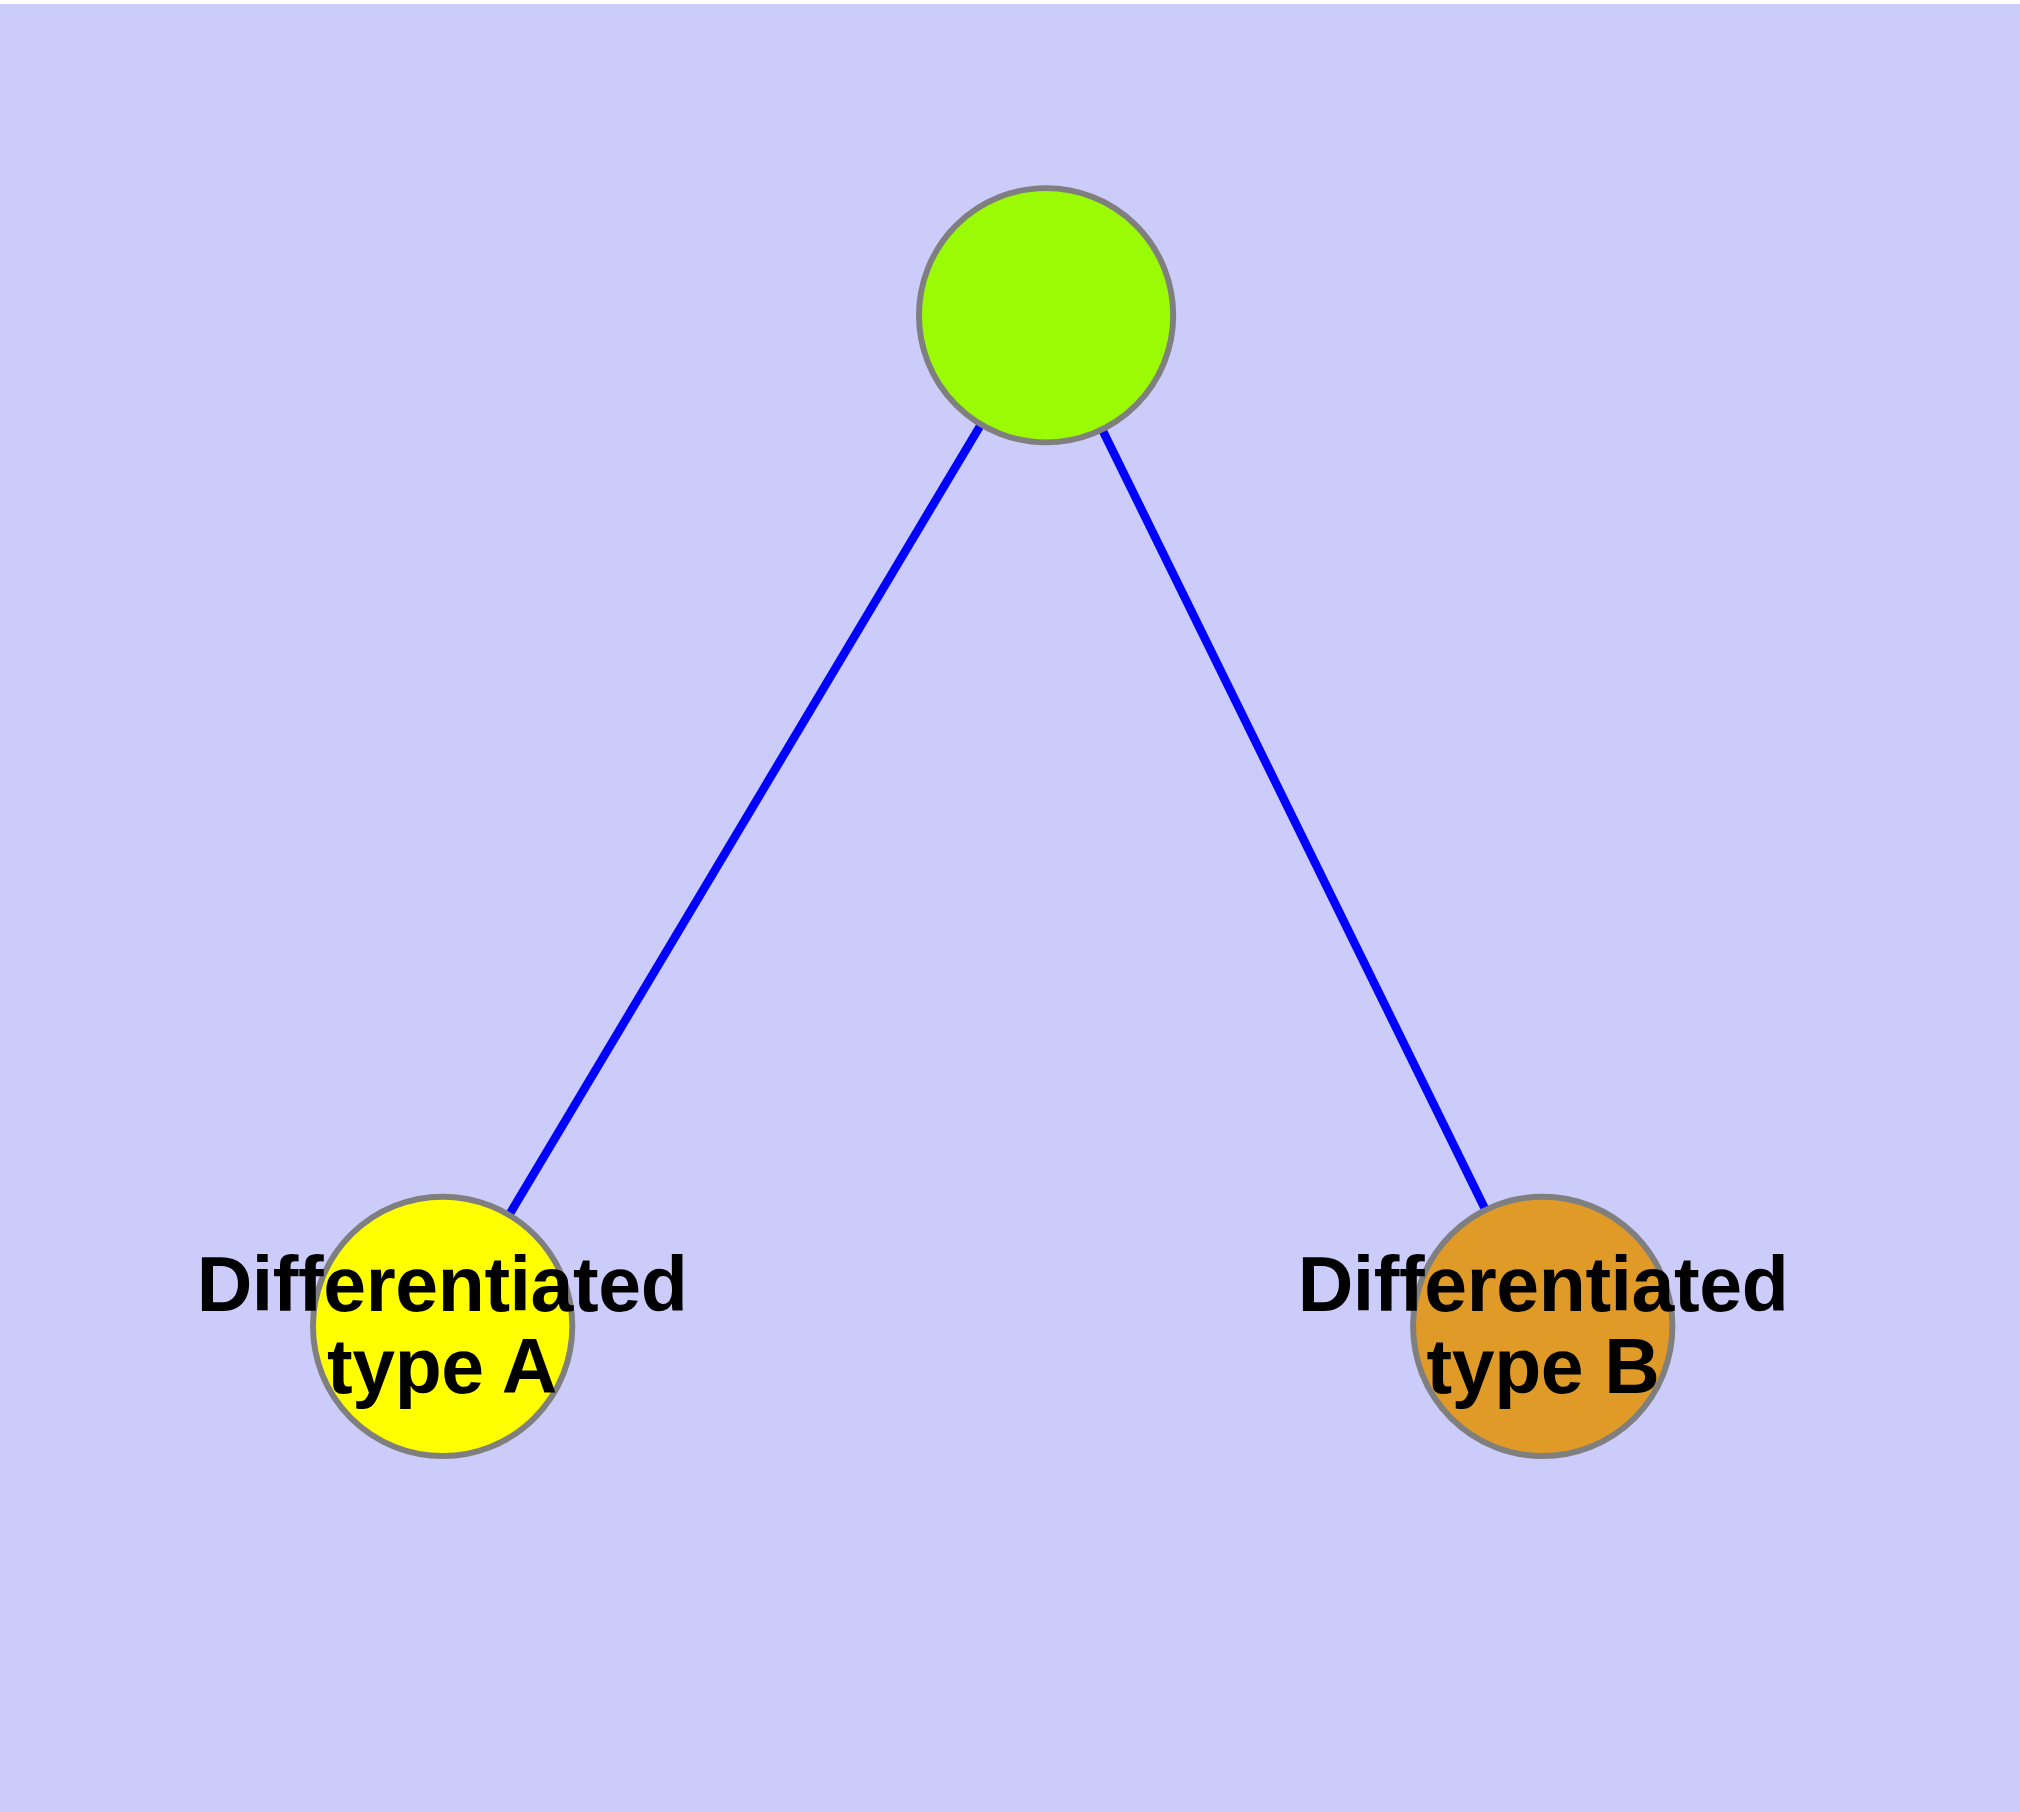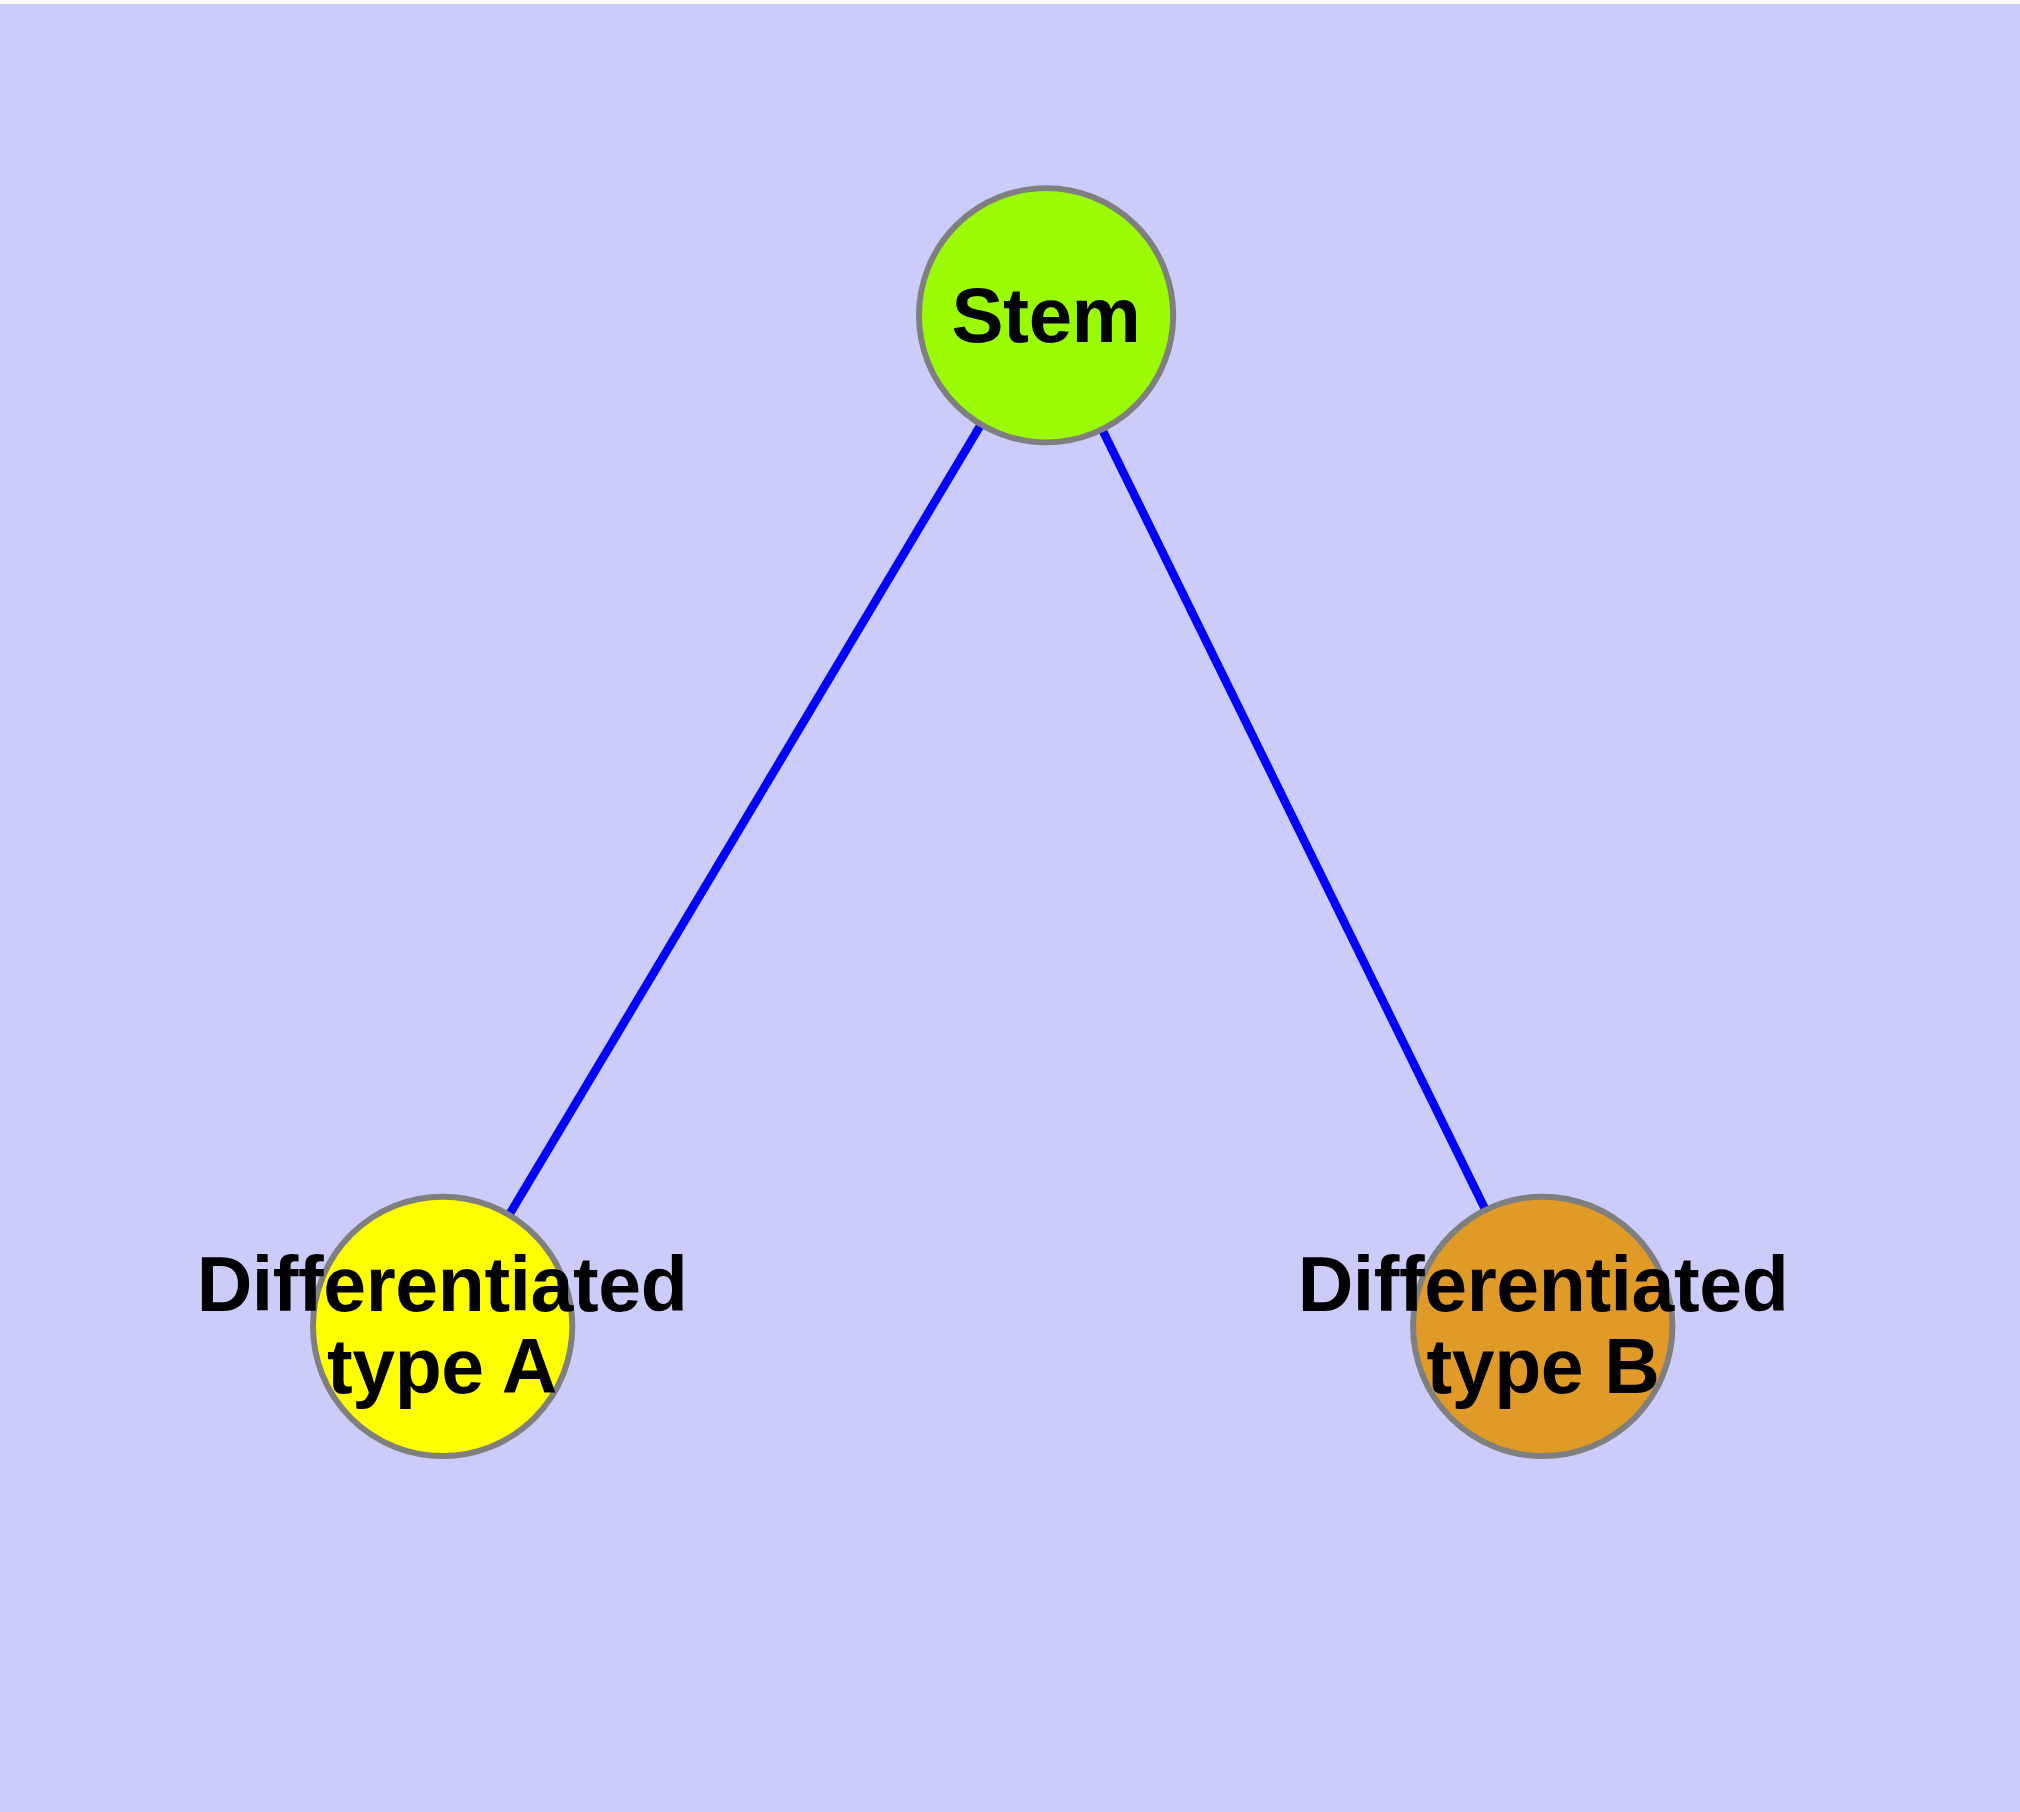--- a/index.html
+++ b/index.html
@@ -84,21 +84,20 @@
       <line class="edge-line" x1="1297.4870962342181" y1="501.24932731642025" x2="1755.190255927569" y2="1433.0579783644878" stroke="#0000ff" stroke-width="10"></line>
     </g>
 
     <g>
       <circle class="node-circle" cx="1234" cy="372" r="150" fill="#9afb04" stroke="#7f7f7f"></circle>
       <circle class="node-circle" cx="522" cy="1565" r="153" fill="#ffff00" stroke="#7f7f7f"></circle>
       <circle class="node-circle" cx="1820" cy="1565" r="153" fill="#e09a28" stroke="#7f7f7f"></circle>
     </g>
   </svg>
 
-  <div class="node-label" id="label-stem" style="left: 1046px; top: 315px; color: rgb(0, 0, 0);">Stem</div>
 
   <div class="node-label" id="label-type-a" style="left: 442px; top: 1326px; color: rgb(0, 0, 0);">Differentiated
 type A</div>
 
   <div class="node-label" id="label-type-b" style="left: 1543px; top: 1326px; color: rgb(0, 0, 0);">Differentiated
 type B</div>
 
 </div>
 
 

